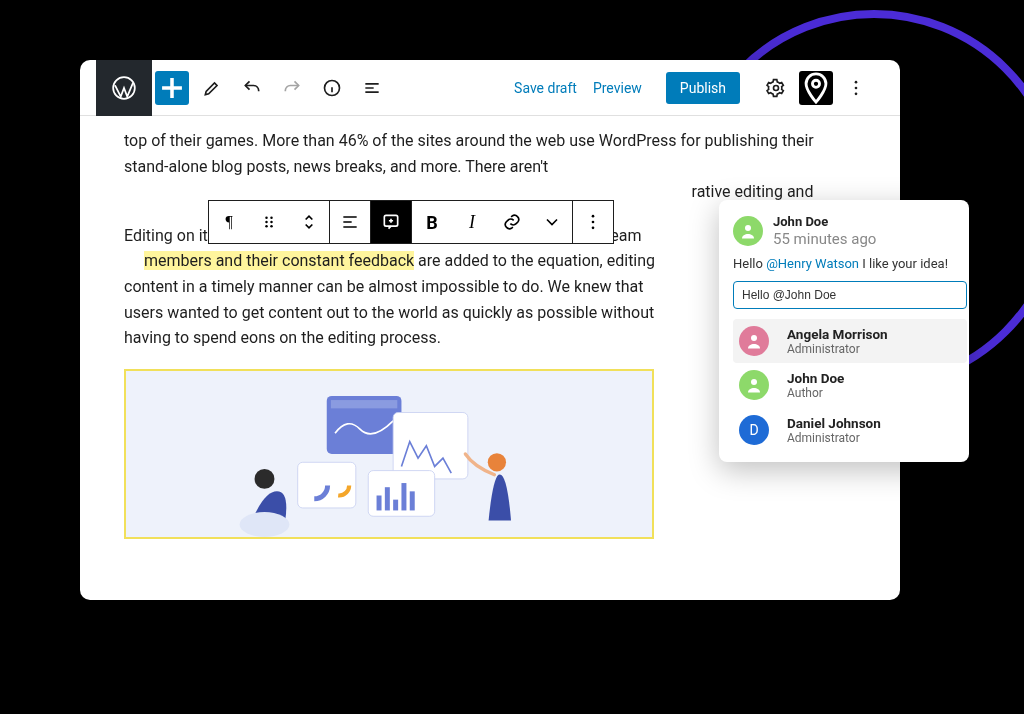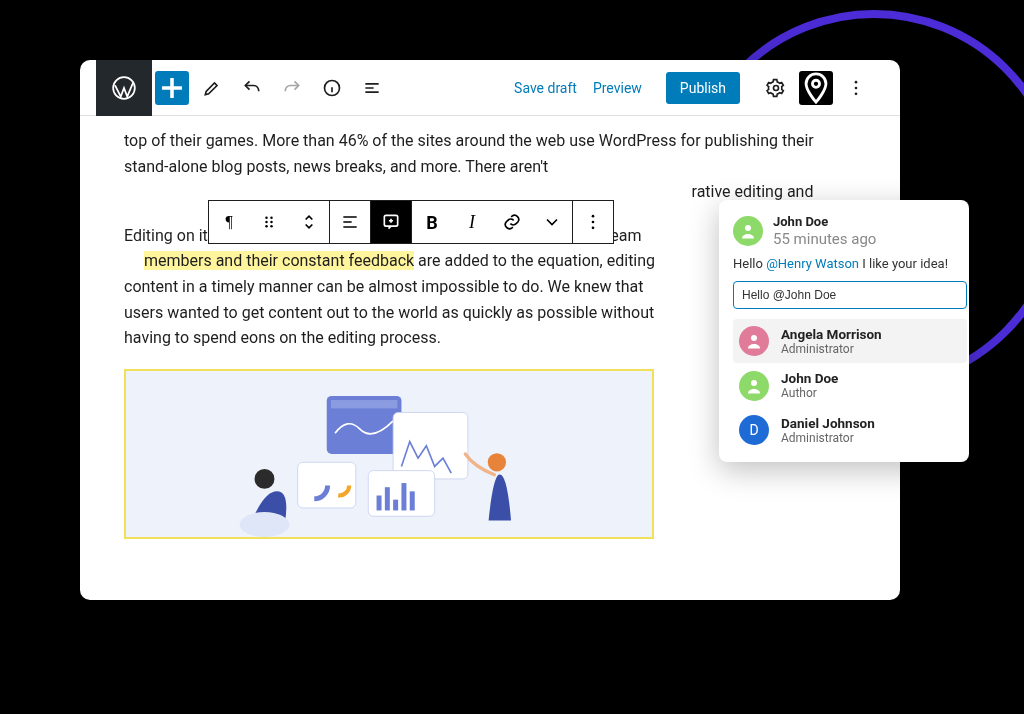--- a/index.html
+++ b/index.html
@@ -120,21 +120,21 @@
     width:100%;
     border:1.5px solid #007cba;
     border-radius:4px;
     padding:6px 8px;
     font-size:12px;
     color:#333;
     outline:none;
     margin-bottom:10px;
   }
   .user-row {
-    display:flex; align-items:flex-end; gap:12px;
+    display:flex; align-items:center; gap:18px;
     padding:7px 6px; border-radius:4px; cursor:pointer;
     position: relative;
   }
   .user-row.hover { background:#f3f3f3; }
   .user-row .meta { line-height:1.2; }
   .user-row .uname { font-weight:700; font-size:13.5px; color:#222;}
   .user-row .urole { font-size:12px; color:#666;}
   .avatar.orange { background:#f4a62a;}
   .avatar.blue { background:#1e6bd6;}
   .avatar.lightgreen { background:#8dd96a;}

